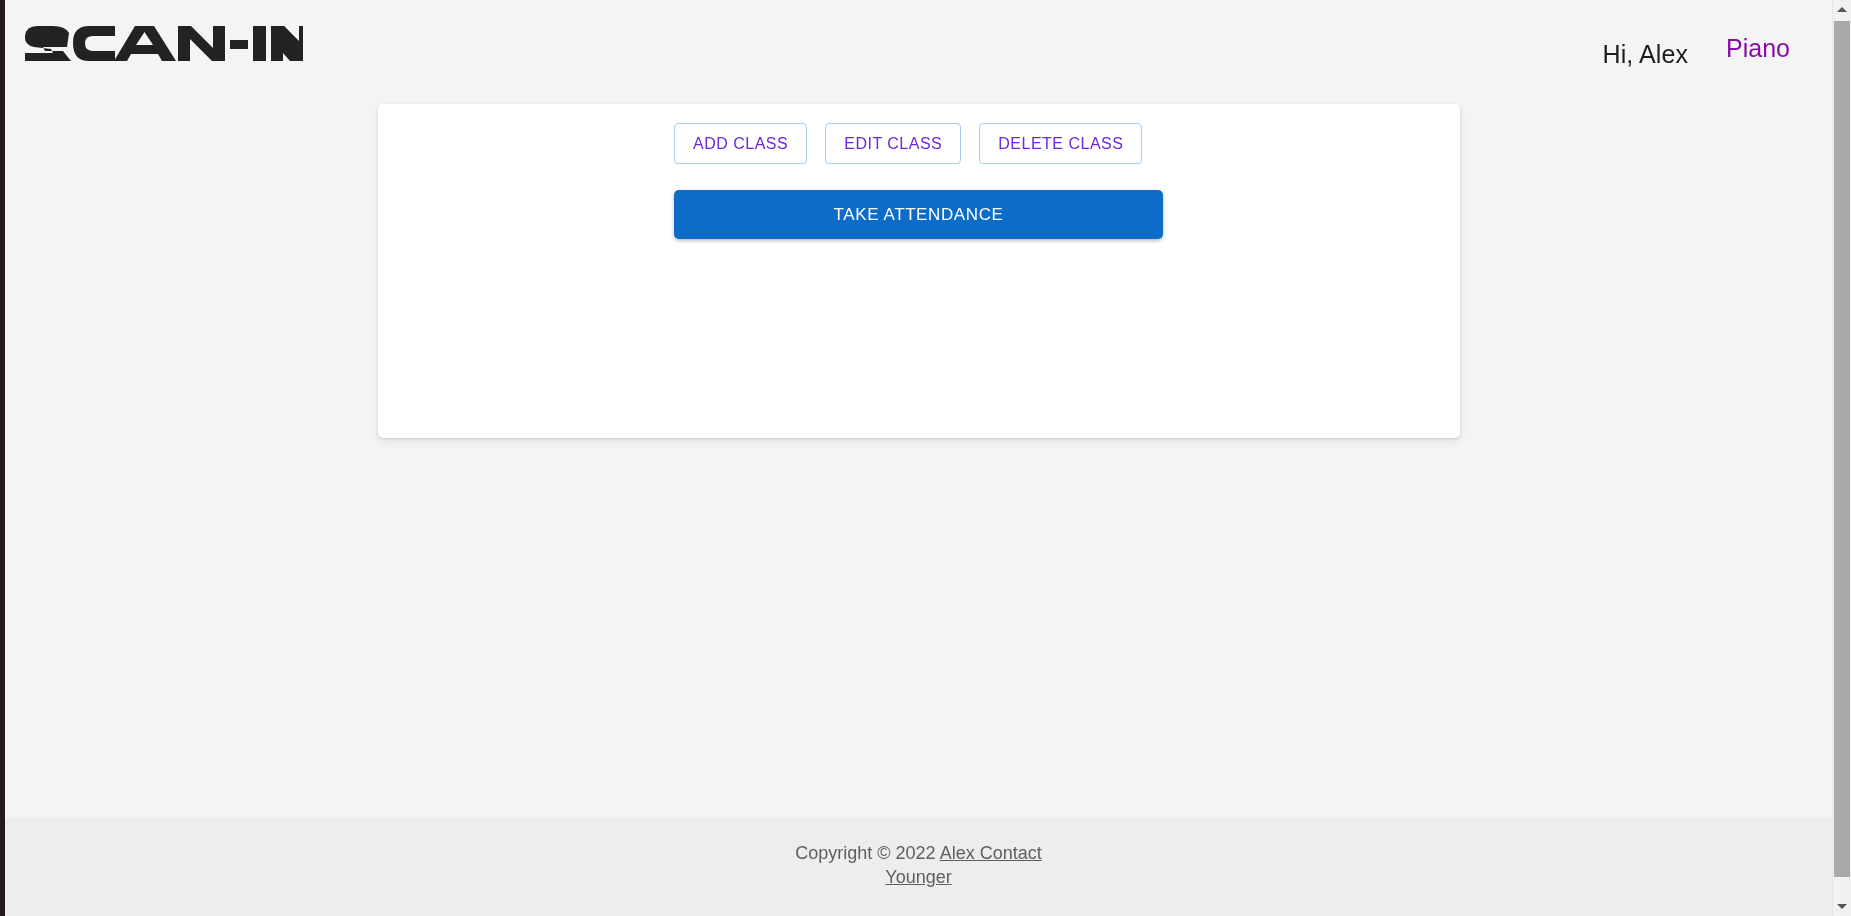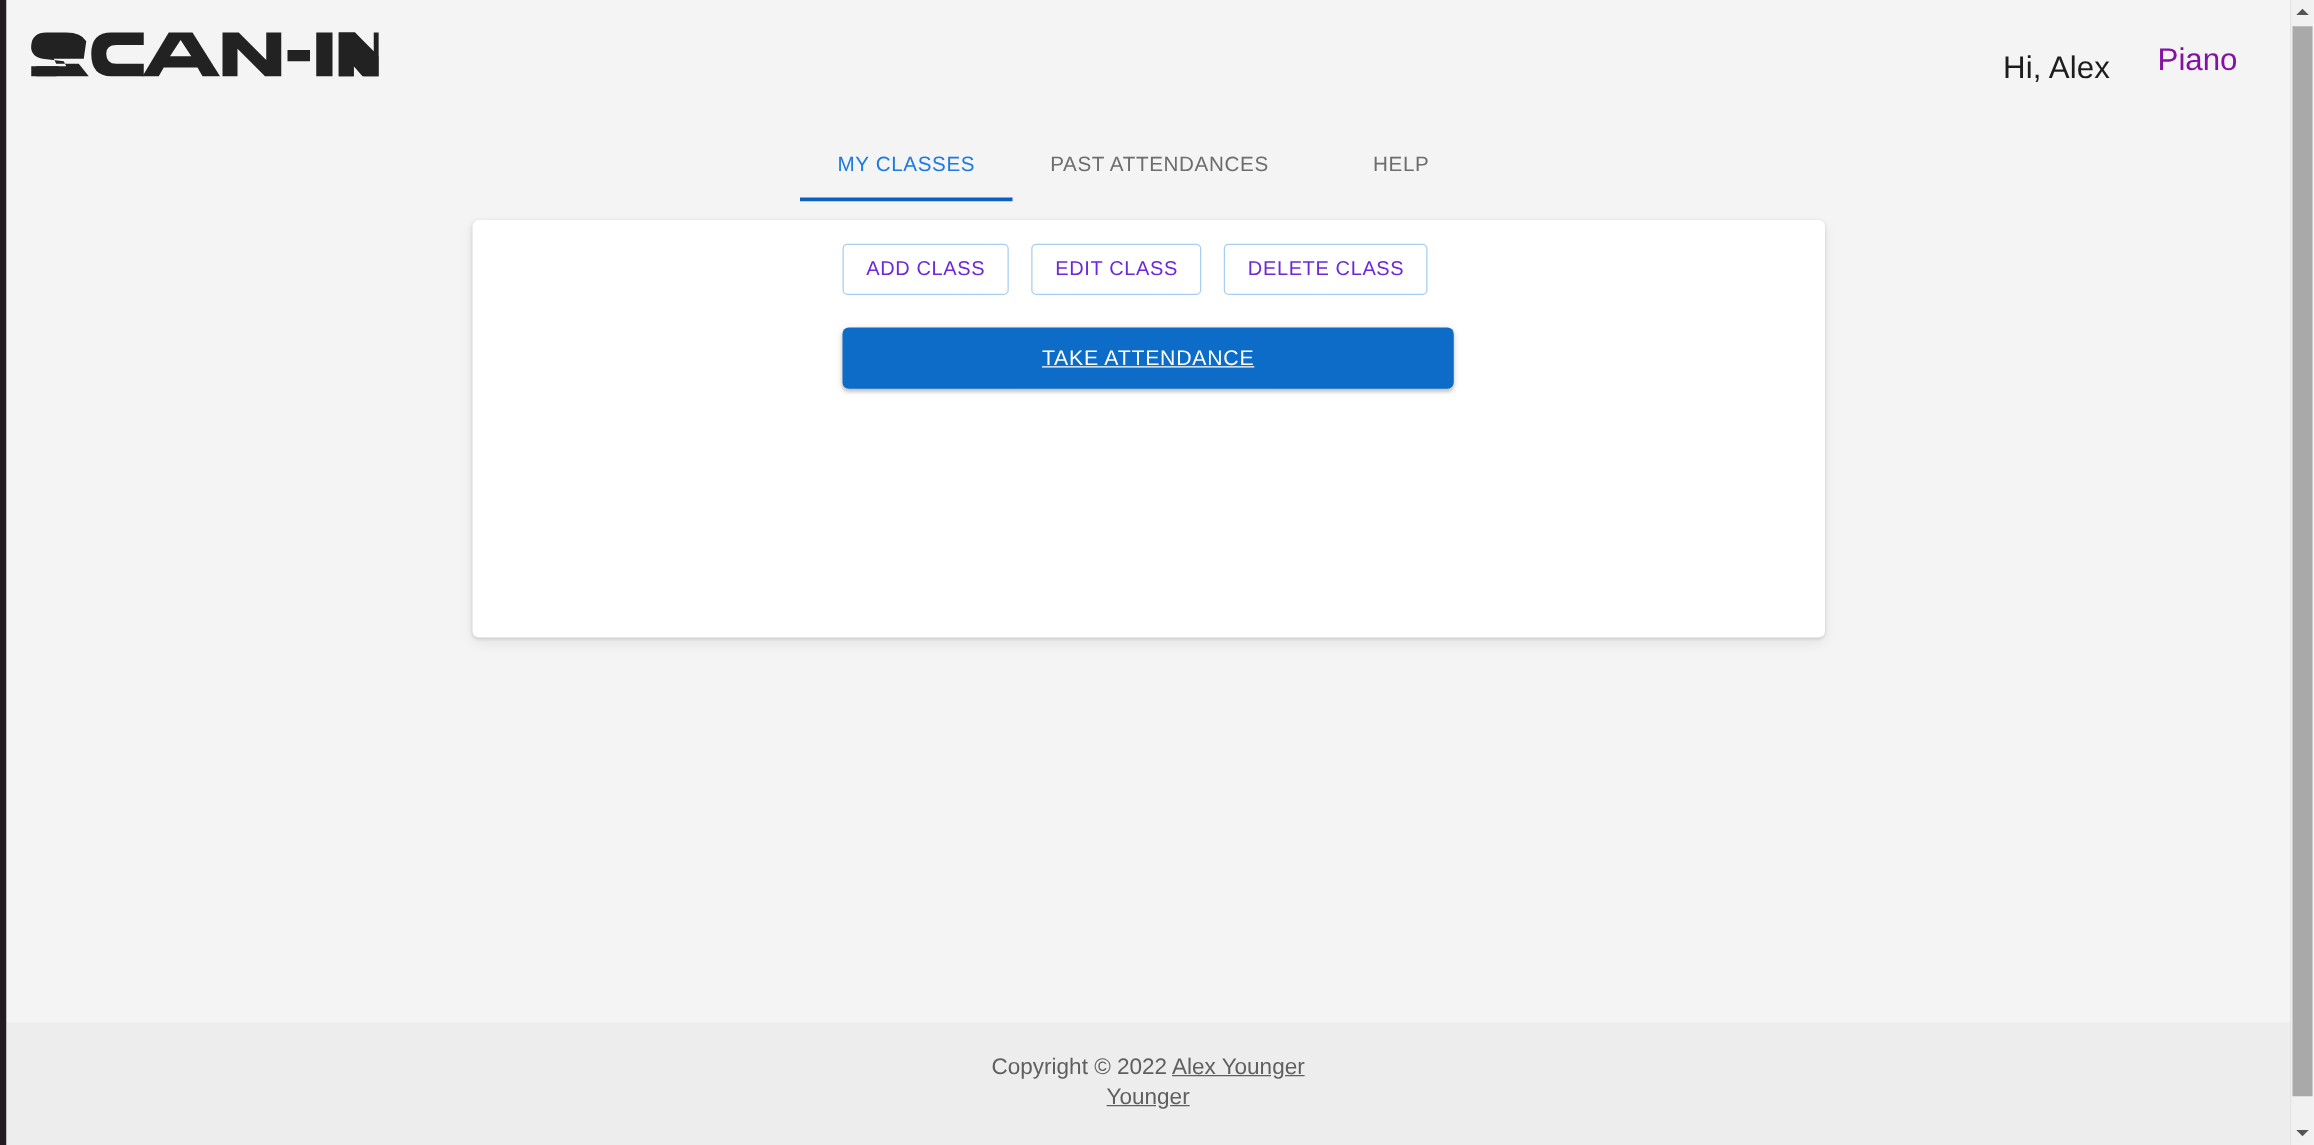--- a/index.html
+++ b/index.html
@@ -263,21 +263,20 @@
     color: #ffffff;
     font-size: 17px;
     letter-spacing: 0.6px;
     font-family: inherit;
     text-transform: uppercase;
     cursor: pointer;
     box-shadow: 0 2px 3px rgba(0,0,0,0.18), 0 1px 6px rgba(0,0,0,0.10);
     display: flex;
     align-items: center;
     justify-content: center;
-    text-decoration: underline;
   }
 
   
   .footer {
     position: absolute;
     left: 0;
     bottom: 0;
     width: 1827px;
     height: 98px;
     background: #ededed;
@@ -331,47 +330,39 @@
         </svg>
       </div>
 
       <div class="user-area">
         <span class="greeting">Hi, Alex</span>
         <a class="logout-link">Piano</a>
       </div>
 
     </div>
 
-    <div class="tabs">
-      <div class="tab-strip">
-        <button class="tab is-active">MY CLASSES</button>
-        <button class="tab">PAST ATTENDANCES</button>
-        <button class="tab">HELP</button>
-        <div class="tab-indicator" style="left: 0px; width: 170px;"></div>
-      </div>
-    </div>
 
     <div class="card-wrap">
       <div class="card">
 
 
         <div class="btn-row">
           <button class="btn-outlined">ADD CLASS</button>
           <button class="btn-outlined">EDIT CLASS</button>
           <button class="btn-outlined">DELETE CLASS</button>
         </div>
 
         <button class="btn-primary">TAKE ATTENDANCE</button>
 
       </div>
     </div>
 
     <div class="footer">
       <div class="footer-line">
-        <span>Copyright © 2022 </span><a class="footer-link">Alex Younger</a>
+        <span>Copyright © 2022 </span><a class="footer-link">Alex Contact</a>
       </div>
       <div class="footer-line">
         <a class="footer-link">Younger</a>
       </div>
     </div>
 
   </div>
 
   <div class="scrollbar">
     <div class="sb-btn up">

